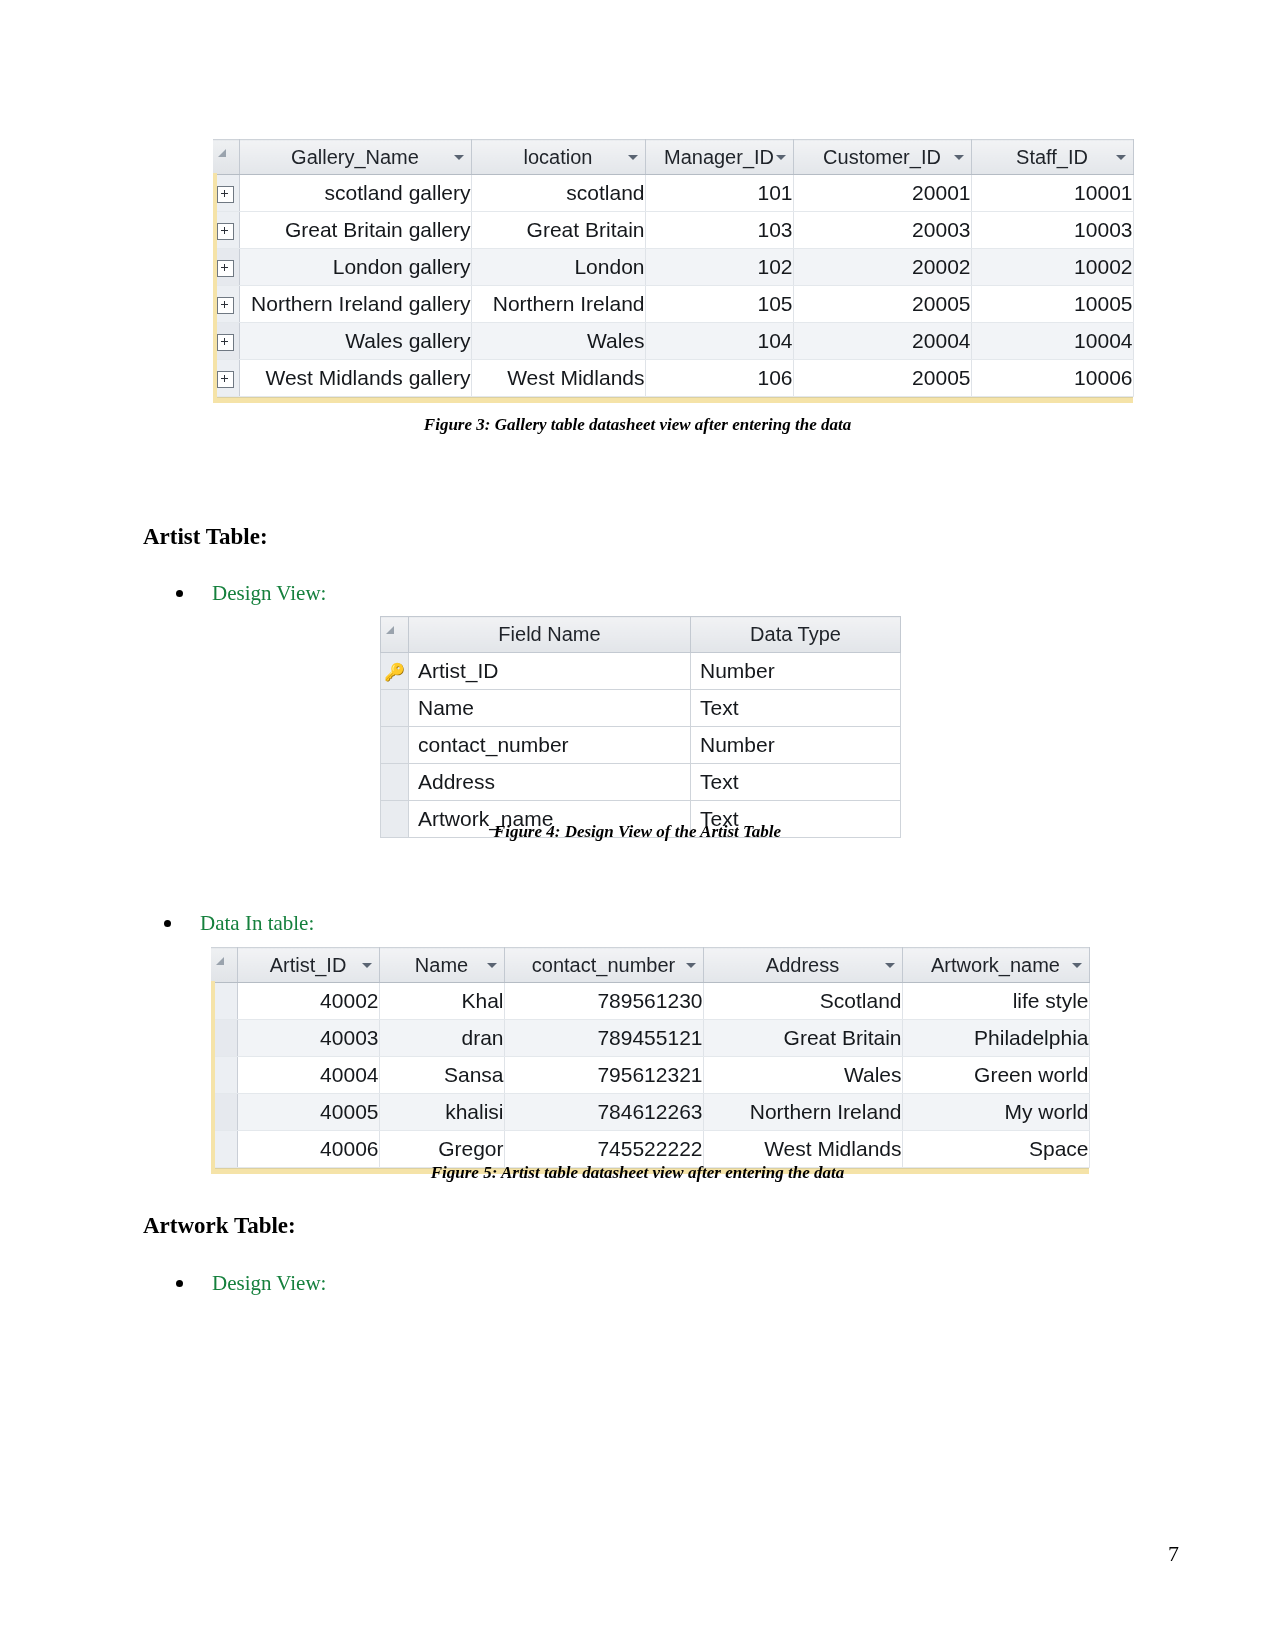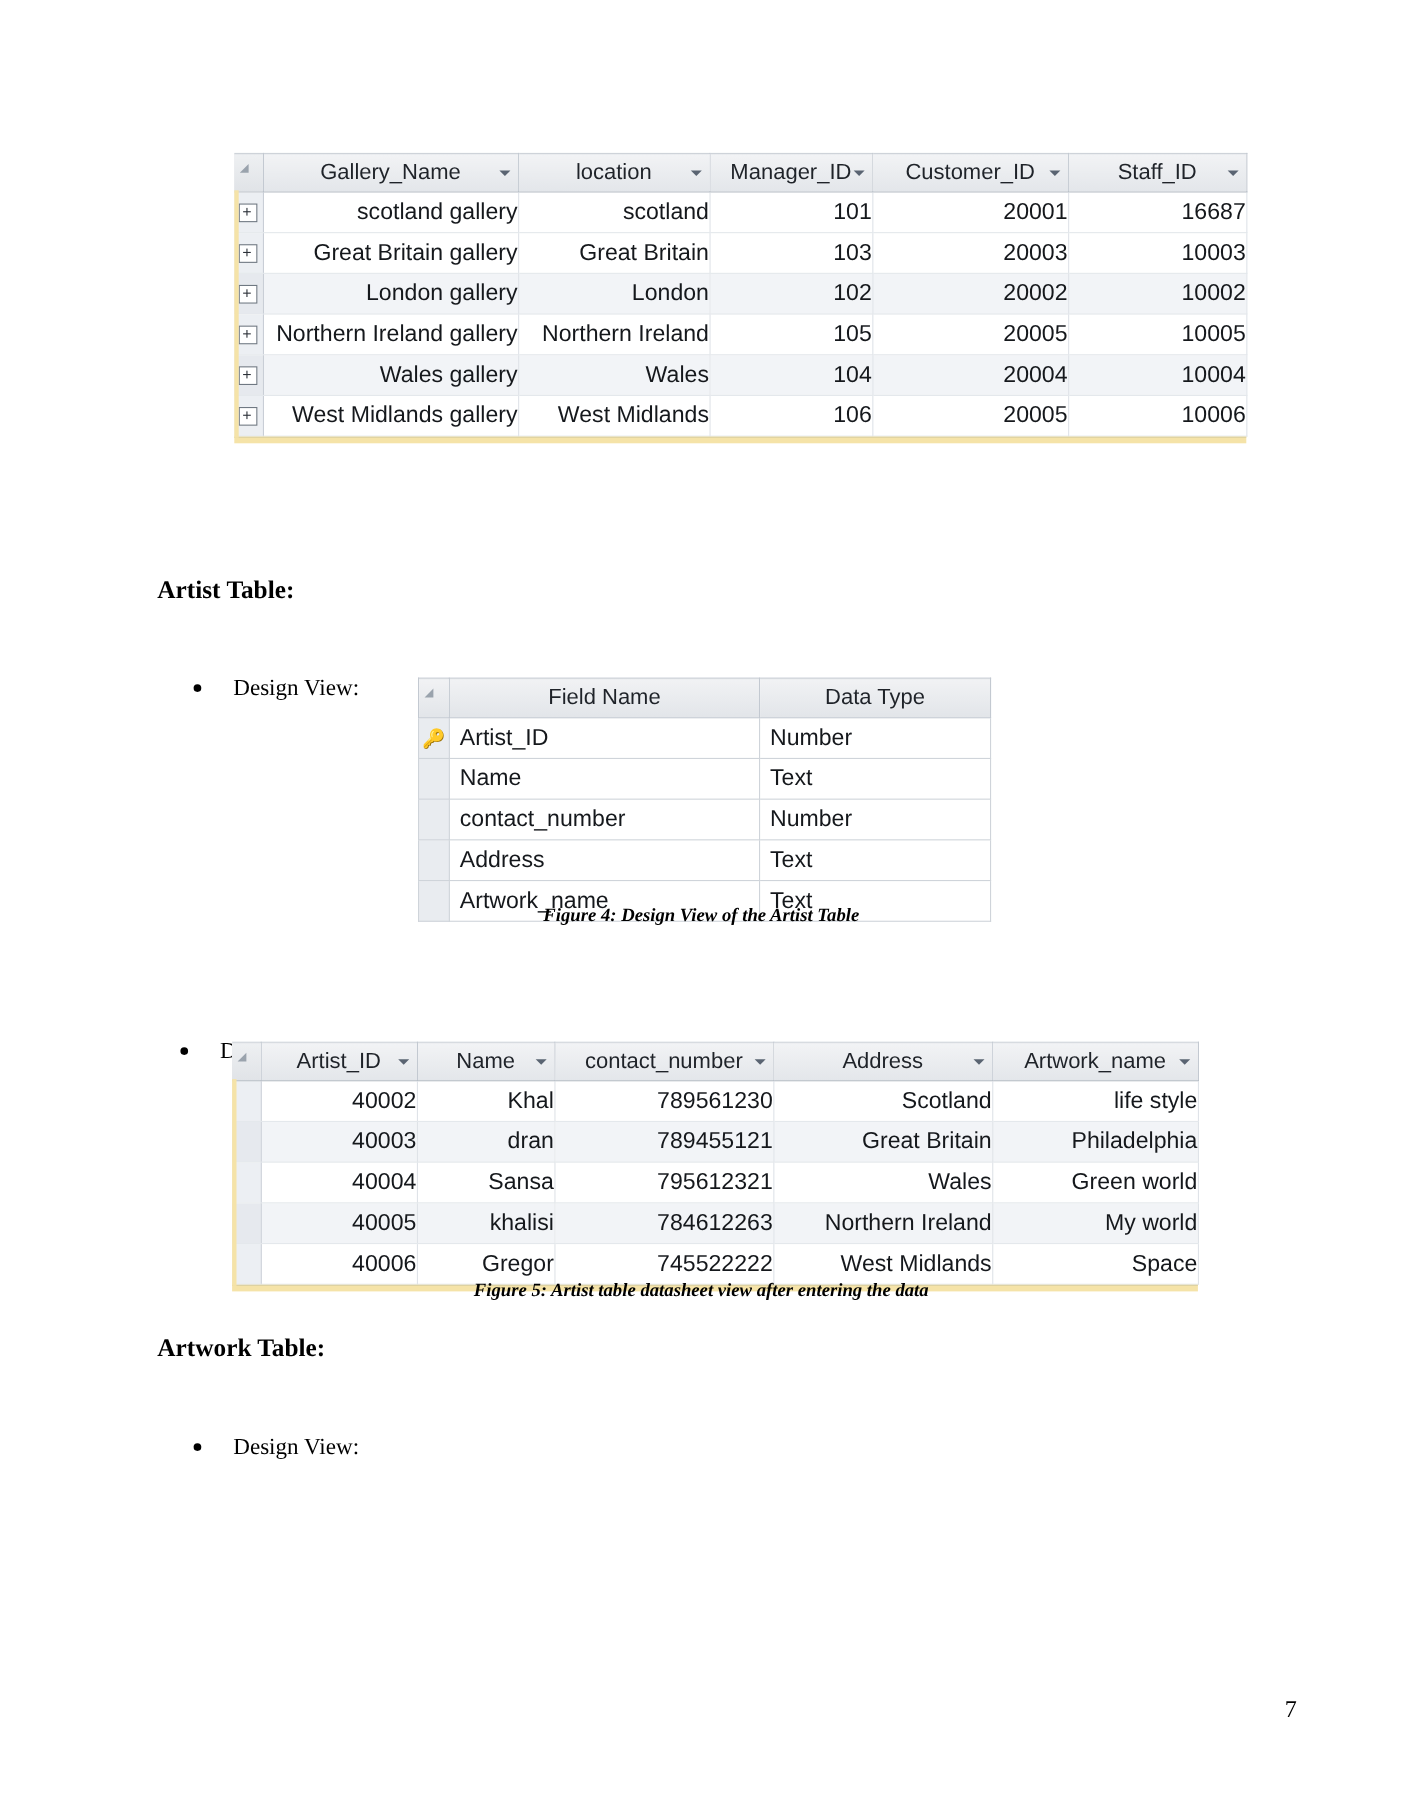--- a/index.html
+++ b/index.html
@@ -128,21 +128,21 @@
     font-size:17px; color:#000;
   }
   .section-head {
     position:absolute;
     font-family:"Liberation Serif", serif;
     font-weight:bold; font-size:23px; color:#000;
   }
   .bullet-item {
     position:absolute;
     font-family:"Liberation Serif", serif;
-    font-size:21px; color:#000000;margin-top:32px;
+    font-size:21px; color:#15803d;
   }
   .bullet-dot {
     position:absolute; left:-36px; top:9px;
     width:7px; height:7px; border-radius:50%; background:#000;
   }
   .page-num {
     position:absolute; right:96px; bottom:84px;
     font-family:"Liberation Serif", serif;
     font-size:22px; color:#000;
   }
@@ -192,21 +192,21 @@
         </thead>
         <tbody>
           <tr>
             <td class="rowsel">
               <span class="expander"></span>
             </td>
             <td class="cell-l">scotland gallery</td>
             <td class="cell-l">scotland</td>
             <td class="cell-r">101</td>
             <td class="cell-r">20001</td>
-            <td class="cell-r">16687</td>
+            <td class="cell-r">10001</td>
           </tr>
           <tr>
             <td class="rowsel">
               <span class="expander"></span>
             </td>
             <td class="cell-l">Great Britain gallery</td>
             <td class="cell-l">Great Britain</td>
             <td class="cell-r">103</td>
             <td class="cell-r">20003</td>
             <td class="cell-r">10003</td>
@@ -251,20 +251,21 @@
             <td class="cell-r">20005</td>
             <td class="cell-r">10006</td>
           </tr>
         </tbody>
       </table>
       <div class="sheet-bottom-accent"></div>
       <div class="sheet-left-accent"></div>
     </div>
   </div>
 
+  <div class="caption" style="top:415px;">Figure 3: Gallery table datasheet view after entering the data</div>
 
   <div class="section-head" style="left:143px; top:524px;">Artist Table:</div>
 
   <div class="bullet-item" style="left:212px; top:581px;">
     <span class="bullet-dot"></span>
     <span>Design View:</span>
   </div>
 
   <div class="access-wrap" style="left:380px; top:616px;">
     <table class="dview" style="width:520px;">

